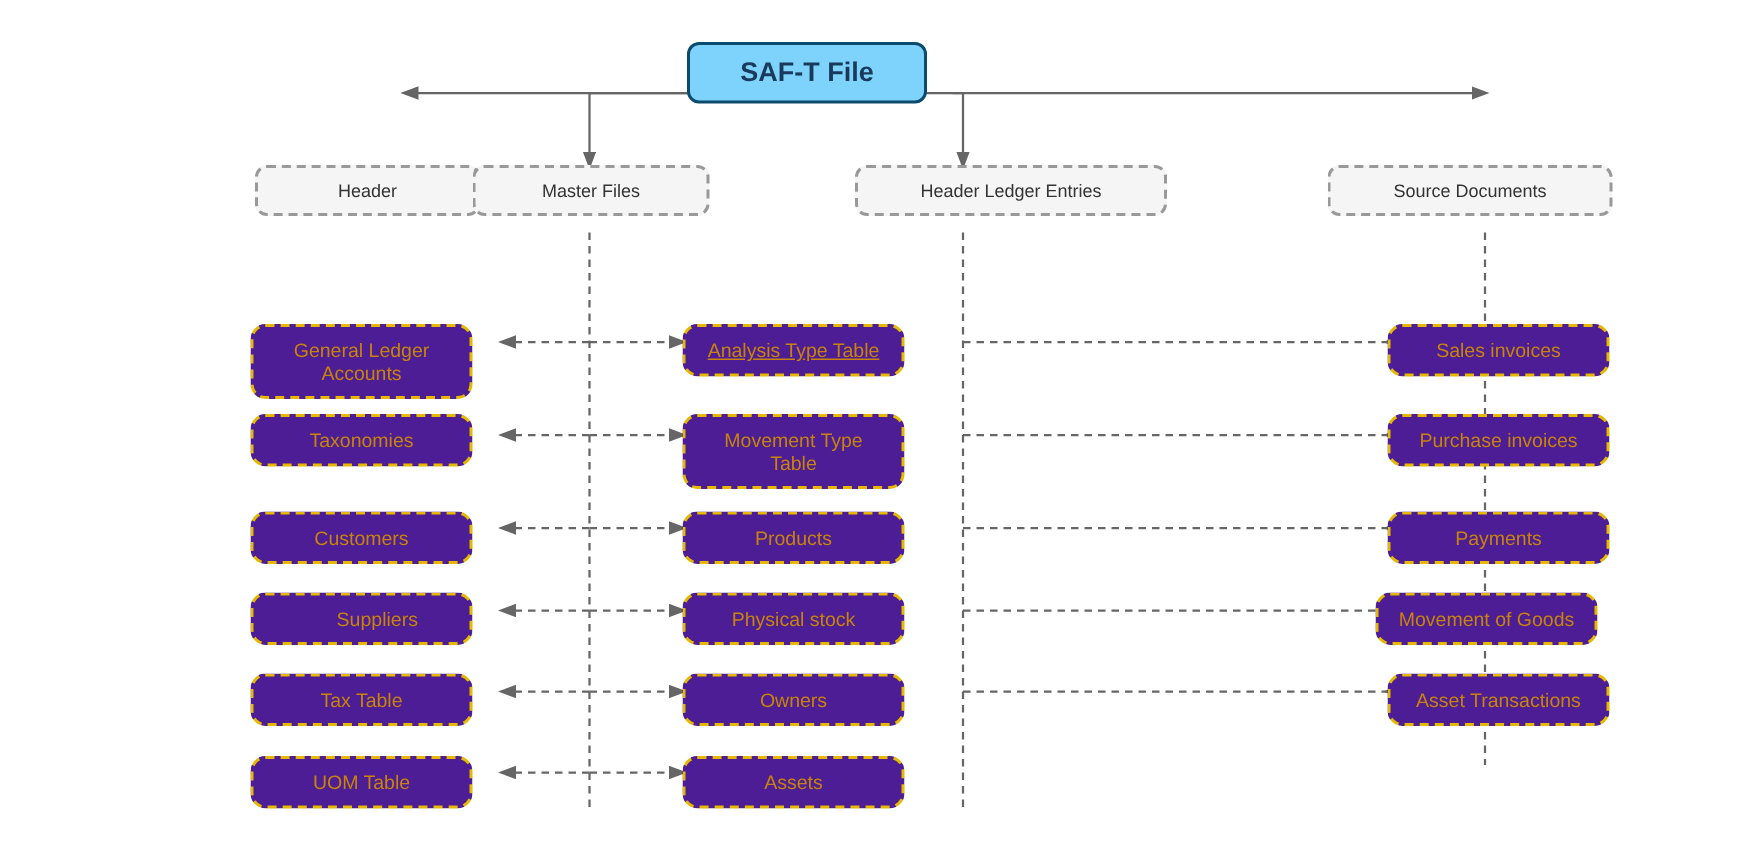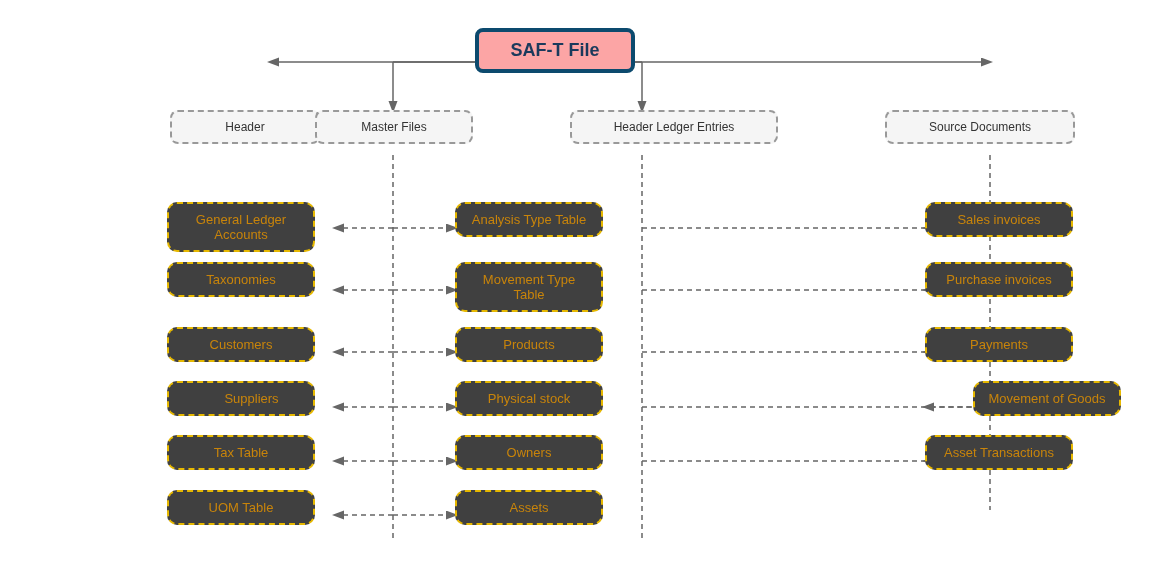--- a/index.html
+++ b/index.html
@@ -12,54 +12,55 @@
       position: relative;
     }
     .diagram {
       width: 1163px;
       height: 578px;
       position: relative;
     }
     
     .node-root {
       position: absolute;
-      background: #fca5a5;
-      border: 4px solid #0c4a6e;
+      background: #7dd3fc;
+      border: 2px solid #0c4a6e;
       border-radius: 8px;
       padding: 8px 24px;
       font-size: 18px;
       font-weight: bold;
       color: #1a3a5c;
       text-align: center;
-      left: 475px;
+      left: 458px;
       top: 28px;
       width: 160px;
     }
     
     .node-l1 {
       position: absolute;
       background: #f5f5f5;
       border: 2px dashed #999;
       border-radius: 8px;
       padding: 8px 12px;
       font-size: 12px;
       color: #333;
       text-align: center;
     }
     
     .node-l2 {
       position: absolute;
-      background: #404040;
+      background: #4c1d95;
       border: 2px dashed #e6b800;
       border-radius: 10px;
       padding: 8px 10px;
       font-size: 13px;
       color: #c8840a;
       text-align: center;
       width: 148px;
+      margin-top: 14px;
     }
     
     svg.lines {
       position: absolute;
       top: 0; left: 0;
       width: 1163px;
       height: 578px;
       pointer-events: none;
     }
     .arrow-line {
@@ -176,21 +177,21 @@
   </div>
 
   <div class="node-l2" style="left:167px; top:435px;">
     <span>Tax Table</span>
   </div>
 
   <div class="node-l2" style="left:167px; top:490px;">
     <span>UOM Table</span>
   </div>
 
-  <div class="node-l2" style="left:455px; top:202px;">
+  <div class="node-l2" style="left:455px; top:202px;text-decoration:underline;">
     <span>Analysis Type Table</span>
   </div>
 
   <div class="node-l2" style="left:455px; top:262px;">
     <span>Movement Type Table</span>
   </div>
 
   <div class="node-l2" style="left:455px; top:327px;">
     <span>Products</span>
   </div>
@@ -212,21 +213,21 @@
   </div>
 
   <div class="node-l2" style="left:925px; top:262px;">
     <span>Purchase invoices</span>
   </div>
 
   <div class="node-l2" style="left:925px; top:327px;">
     <span>Payments</span>
   </div>
 
-  <div class="node-l2" style="left:973px; top:381px;">
+  <div class="node-l2" style="left:917px; top:381px;">
     <span>Movement of Goods</span>
   </div>
 
   <div class="node-l2" style="left:925px; top:435px;">
     <span>Asset Transactions</span>
   </div>
 
 </div>
 
 </body></html>

